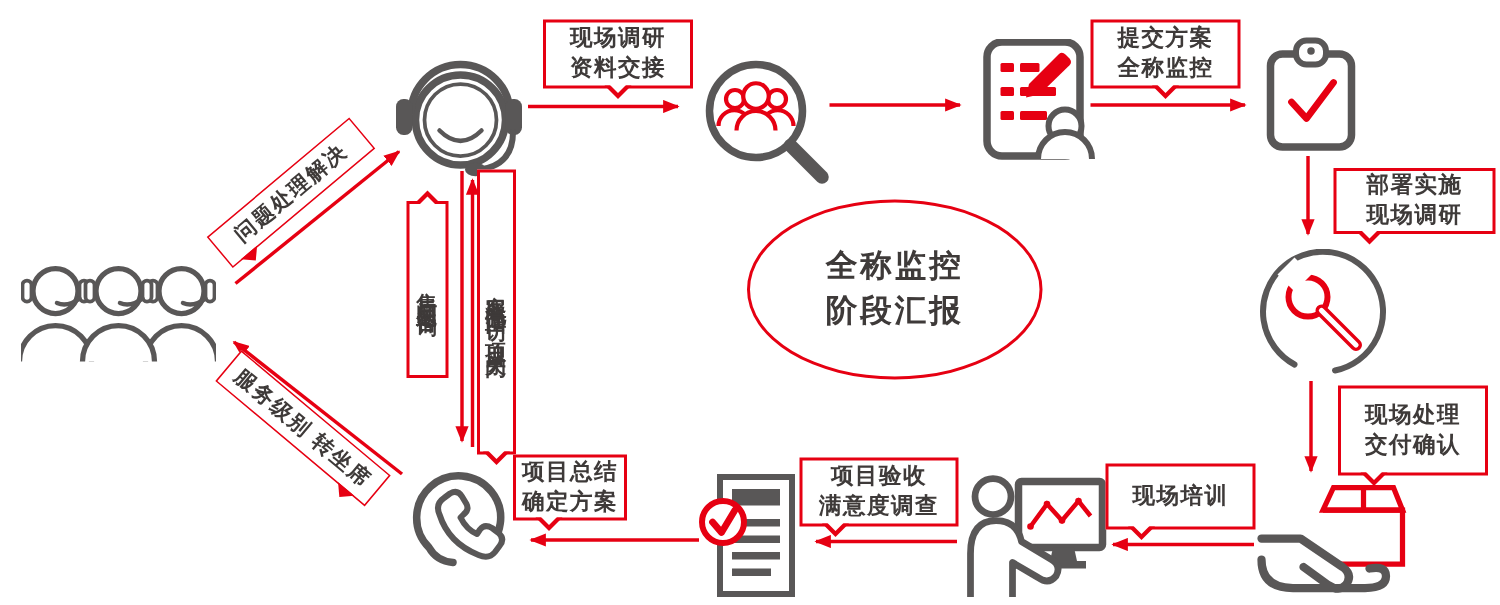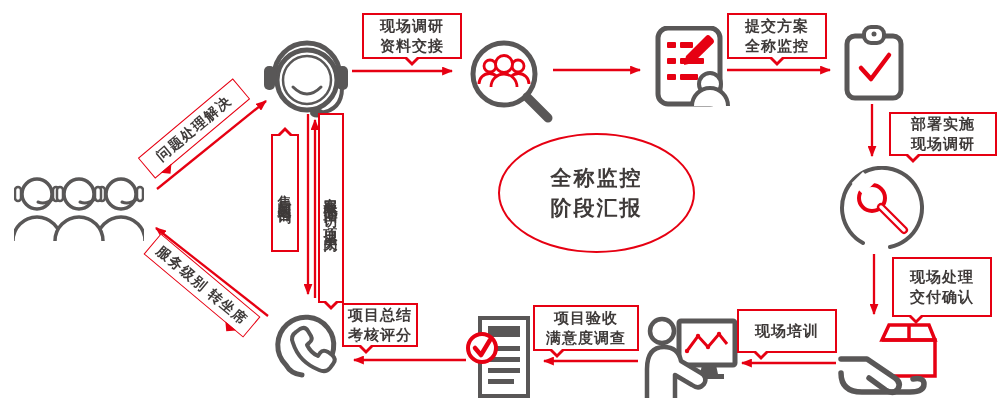--- a/index.html
+++ b/index.html
@@ -238,21 +238,21 @@
 
   </div>
 
   <div class="callout tail-bl" style="left:533px;top:305px;width:106px;height:46px">
     <span class="cl">项目验收</span>
     <span class="cl">满意度调查</span>
   </div>
 
   <div class="callout tail-bl" style="left:342px;top:303px;width:76px;height:44px">
     <span class="cl">项目总结</span>
-    <span class="cl">考核评分</span>
+    <span class="cl">确定方案</span>
   </div>
 
   <div class="callout vcallout tail-tc" style="left:271px;top:134px;width:28px;height:118px">
     <span class="cl">售后问题咨询</span>
   </div>
 
   <div class="callout vcallout tail-bc" style="left:318px;top:113px;width:26px;height:190px">
     <span class="cl">客服电话回访, 项目关闭</span>
   </div>
 

